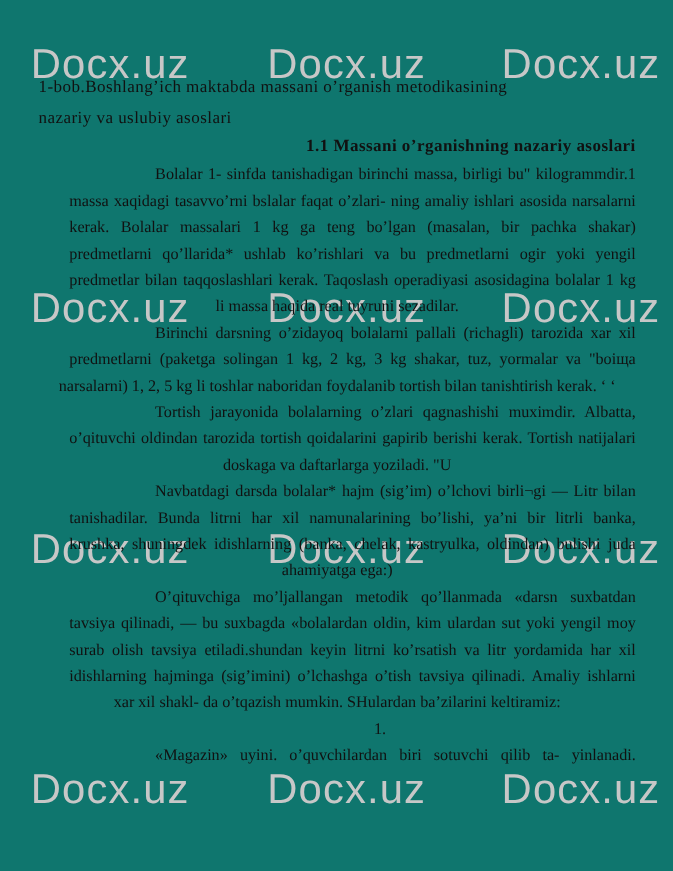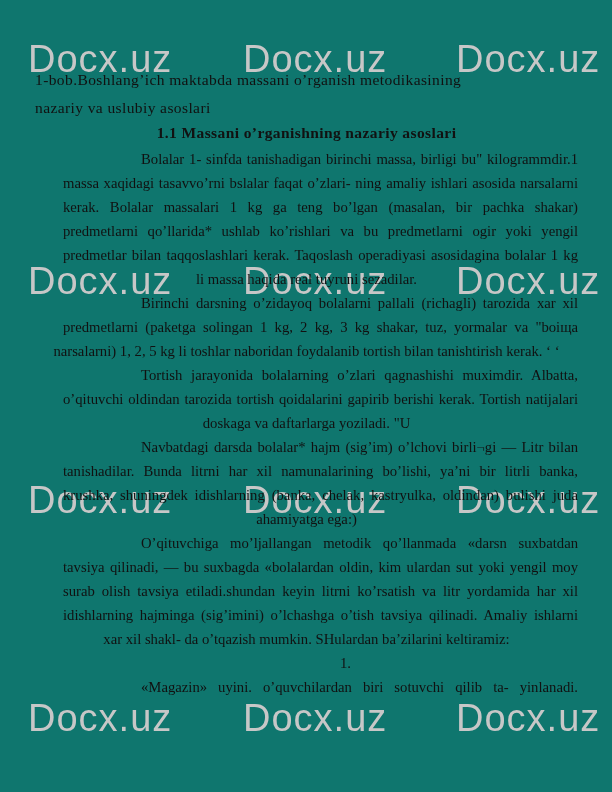--- a/index.html
+++ b/index.html
@@ -46,21 +46,21 @@
     font-weight: normal;
     font-size: 15.5px;
     line-height: 28px;
     letter-spacing: 0.4px;
   }
   .section-heading {
     position: absolute;
     top: 121px;
     left: 0;
     width: 543px;
-    text-align: center;
+    text-align: right;
     font-weight: bold;
     font-size: 15.5px;
     line-height: 24px;
     letter-spacing: 0.4px;
   }
   .doc-body {
     position: absolute;
     top: 147px;
     left: 0;
     width: 543px;

